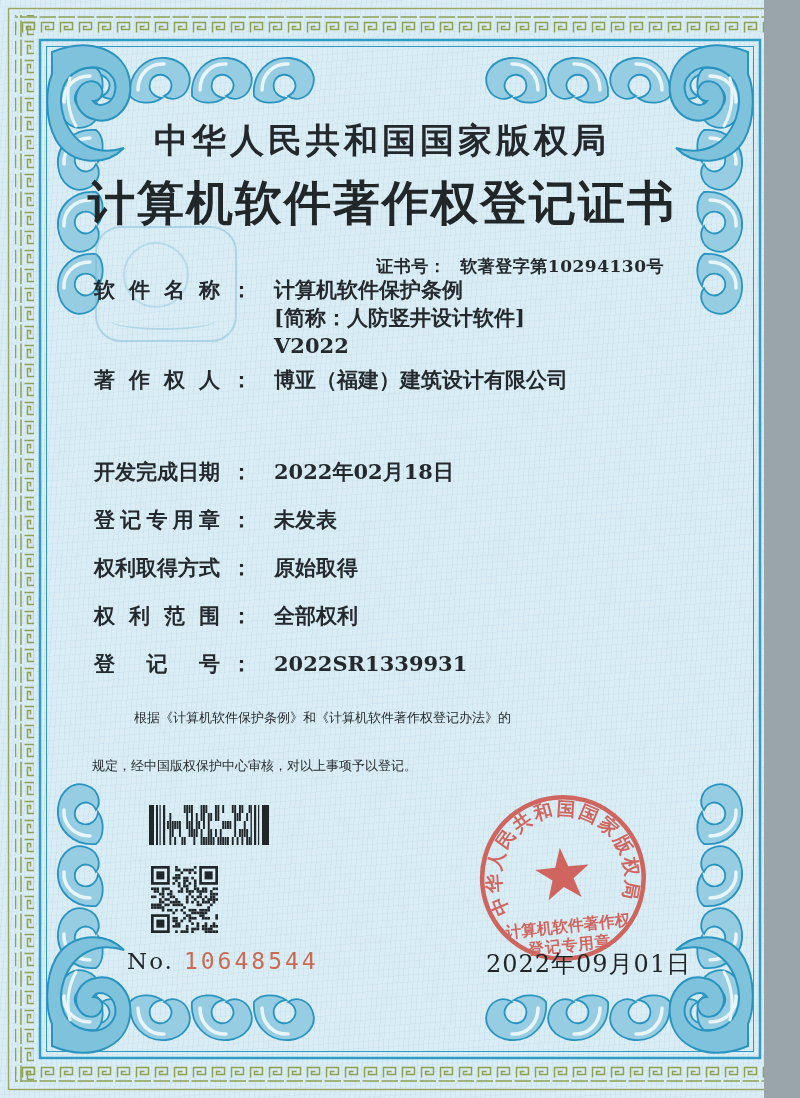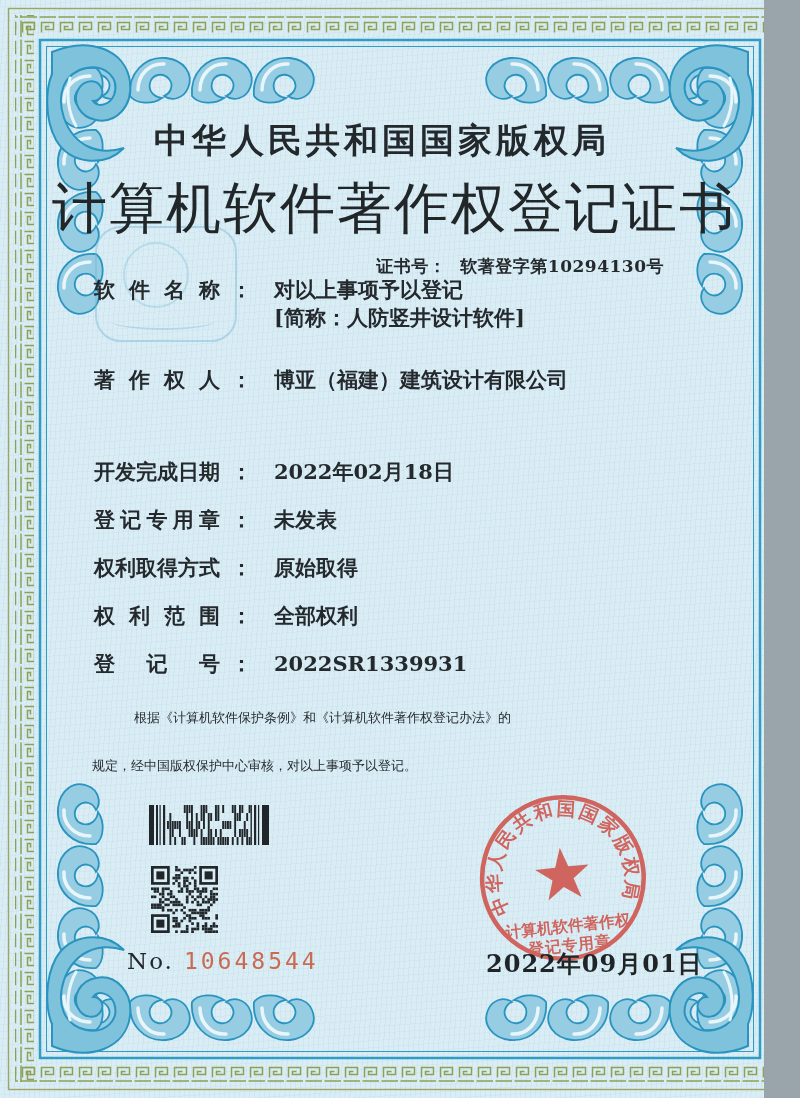--- a/index.html
+++ b/index.html
@@ -12,21 +12,21 @@
     font-family:"DejaVu Serif","Liberation Serif",serif;
     color:#24292d;
   }
   .frame{position:absolute;left:0;top:0;width:800px;height:1098px;pointer-events:none;}
   .authority{
     position:absolute;left:0;top:118px;width:100%;text-align:center;
     font-size:34px;font-weight:bold;letter-spacing:4px;color:#23282c;
   }
   .cert-title{
     position:absolute;left:0;top:172px;width:100%;text-align:center;
-    font-size:55px;font-weight:normal;letter-spacing:2px;color:#212629;padding-left:12px;
+    font-size:47px;font-weight:bold;letter-spacing:2px;color:#212629;
   }
   .cert-no{
     position:absolute;right:100px;top:255px;
     font-size:17px;font-weight:bold;letter-spacing:0.5px;
   }
   .cert-no .gap{display:inline-block;width:14px;}
   .frow{
     position:absolute;left:94px;display:flex;align-items:flex-start;
     font-weight:bold;font-size:21px;line-height:28px;white-space:nowrap;gap:11px;
   }
@@ -43,21 +43,21 @@
   .qrcode{position:absolute;left:151px;top:866px;}
   .serial{position:absolute;left:127px;top:948px;font-size:23px;white-space:nowrap;}
   .serial-label{color:#20262a;letter-spacing:2px;}
   .serial-num{
     font-family:"DejaVu Sans Mono","Liberation Mono",monospace;
     color:#c96a52;letter-spacing:3px;margin-left:10px;font-size:23px;
   }
   .seal{position:absolute;left:462px;top:778px;width:202px;height:202px;opacity:0.92;}
   .issue-date{
     position:absolute;left:486px;top:948px;
-    font-size:24px;font-weight:700;letter-spacing:1px;color:#1f2427;
+    font-size:24px;font-weight:400;letter-spacing:1px;color:#1f2427;
   }
   .watermark{
     position:absolute;left:95px;top:226px;width:138px;height:112px;
     border:2px solid rgba(120,185,215,0.45);border-radius:26px;pointer-events:none;
   }
   .watermark::before{
     content:"";position:absolute;left:26px;top:14px;width:62px;height:62px;
     border:2px solid rgba(120,185,215,0.35);border-radius:50%;
   }
   .watermark::after{
@@ -119,22 +119,23 @@
   <div class="cert-title">计算机软件著作权登记证书</div>
 
   <div class="cert-no">
     <span>证书号：</span><span class="gap"></span><span>软著登字第10294130号</span>
   </div>
 
   <div class="frow" style="top:276px">
     <span class="flabel">软件名称</span>
       <span class="fcolon">：</span>
     <span class="fvalue">
-      <span>对以上事项予以登记</span>
+      <span>计算机软件保护条例</span>
       <span>[简称：人防竖井设计软件]</span>
+      <span>V2022</span>
     </span>
   </div>
 
   <div class="frow" style="top:366px">
     <span class="flabel">著作权人</span>
       <span class="fcolon">：</span>
     <span class="fvalue">
         <span>博亚（福建）建筑设计有限公司</span>
       </span>
   </div>

